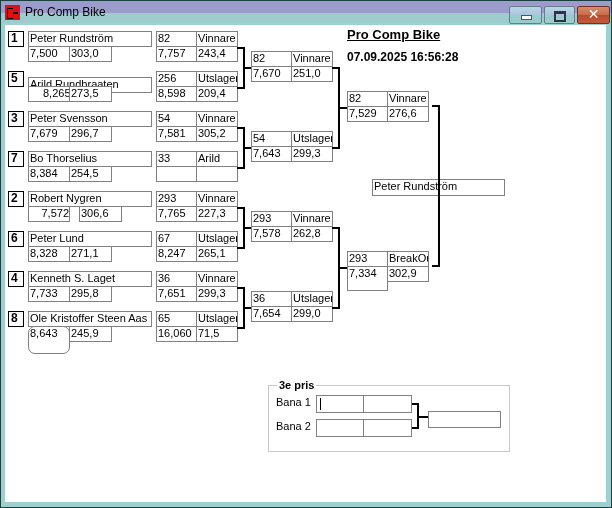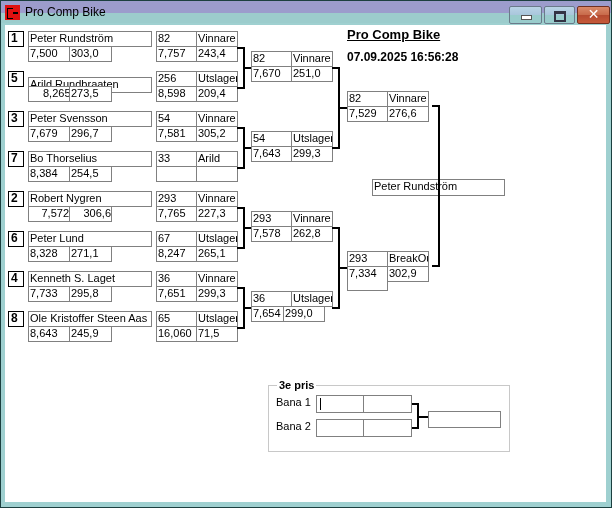--- a/index.html
+++ b/index.html
@@ -90,21 +90,21 @@
       <div class="cell" style="left: 23px; top: 126px; width: 124px; height: 16px;">Bo Thorselius</div>
       <div class="cell" style="left: 23px; top: 141px; width: 42px; height: 16px;">8,384</div>
       <div class="cell" style="left: 64px; top: 141px; width: 43px; height: 16px;">254,5</div>
       <div class="cell" style="left: 151px; top: 126px; width: 41px; height: 16px;">33</div>
       <div class="cell" style="left: 191px; top: 126px; width: 42px; height: 16px;">Arild</div>
       <div class="cell" style="left: 151px; top: 141px; width: 41px; height: 16px;"></div>
       <div class="cell" style="left: 191px; top: 141px; width: 42px; height: 16px;"></div>
       <div class="cell seed" style="left: 3px; top: 166px; width: 16px; height: 16px;">2</div>
       <div class="cell" style="left: 23px; top: 166px; width: 124px; height: 16px;">Robert Nygren</div>
       <div class="cell" style="left: 23px; top: 181px; width: 42px; height: 16px; text-align: right;">7,572</div>
-      <div class="cell" style="left: 64px; top: 181px; width: 43px; height: 16px; text-align: right;">306,6</div>
+      <div class="cell" style="left: 74px; top: 181px; width: 43px; height: 16px;">306,6</div>
       <div class="cell" style="left: 151px; top: 166px; width: 41px; height: 16px;">293</div>
       <div class="cell" style="left: 191px; top: 166px; width: 42px; height: 16px;">Vinnare</div>
       <div class="cell" style="left: 151px; top: 181px; width: 41px; height: 16px;">7,765</div>
       <div class="cell" style="left: 191px; top: 181px; width: 42px; height: 16px;">227,3</div>
       <div class="cell seed" style="left: 3px; top: 206px; width: 16px; height: 16px;">6</div>
       <div class="cell" style="left: 23px; top: 206px; width: 124px; height: 16px;">Peter Lund</div>
       <div class="cell" style="left: 23px; top: 221px; width: 42px; height: 16px;">8,328</div>
       <div class="cell" style="left: 64px; top: 221px; width: 43px; height: 16px;">271,1</div>
       <div class="cell" style="left: 151px; top: 206px; width: 41px; height: 16px;">67</div>
       <div class="cell" style="left: 191px; top: 206px; width: 42px; height: 16px;">Utslagen</div>
@@ -113,21 +113,21 @@
       <div class="cell seed" style="left: 3px; top: 246px; width: 16px; height: 16px;">4</div>
       <div class="cell" style="left: 23px; top: 246px; width: 124px; height: 16px;">Kenneth S. Laget</div>
       <div class="cell" style="left: 23px; top: 261px; width: 42px; height: 16px;">7,733</div>
       <div class="cell" style="left: 64px; top: 261px; width: 43px; height: 16px;">295,8</div>
       <div class="cell" style="left: 151px; top: 246px; width: 41px; height: 16px;">36</div>
       <div class="cell" style="left: 191px; top: 246px; width: 42px; height: 16px;">Vinnare</div>
       <div class="cell" style="left: 151px; top: 261px; width: 41px; height: 16px;">7,651</div>
       <div class="cell" style="left: 191px; top: 261px; width: 42px; height: 16px;">299,3</div>
       <div class="cell seed" style="left: 3px; top: 286px; width: 16px; height: 16px;">8</div>
       <div class="cell" style="left: 23px; top: 286px; width: 124px; height: 16px;">Ole Kristoffer Steen Aas</div>
-      <div class="cell" style="left: 23px; top: 301px; width: 42px; height: 16px;">8,643</div>
+      <div class="cell" style="left: 23px; top: 301px; width: 42px; height: 28px; border-radius: 7px;">8,643</div>
       <div class="cell" style="left: 64px; top: 301px; width: 43px; height: 16px;">245,9</div>
       <div class="cell" style="left: 151px; top: 286px; width: 41px; height: 16px;">65</div>
       <div class="cell" style="left: 191px; top: 286px; width: 42px; height: 16px;">Utslagen</div>
       <div class="cell" style="left: 151px; top: 301px; width: 41px; height: 16px;">16,060</div>
       <div class="cell" style="left: 191px; top: 301px; width: 42px; height: 16px;">71,5</div>
       <div class="line" style="left: 232px; top: 22px; width: 8px; height: 2px;"></div>
       <div class="line" style="left: 232px; top: 62px; width: 8px; height: 2px;"></div>
       <div class="line" style="left: 238px; top: 22px; width: 2px; height: 42px;"></div>
       <div class="line" style="left: 238px; top: 42px; width: 8px; height: 2px;"></div>
       <div class="line" style="left: 232px; top: 102px; width: 8px; height: 2px;"></div>
@@ -150,21 +150,21 @@
       <div class="cell" style="left: 286px; top: 106px; width: 42px; height: 16px;">Utslagen</div>
       <div class="cell" style="left: 246px; top: 121px; width: 41px; height: 16px;">7,643</div>
       <div class="cell" style="left: 286px; top: 121px; width: 42px; height: 16px;">299,3</div>
       <div class="cell" style="left: 246px; top: 186px; width: 41px; height: 16px;">293</div>
       <div class="cell" style="left: 286px; top: 186px; width: 42px; height: 16px;">Vinnare</div>
       <div class="cell" style="left: 246px; top: 201px; width: 41px; height: 16px;">7,578</div>
       <div class="cell" style="left: 286px; top: 201px; width: 42px; height: 16px;">262,8</div>
       <div class="cell" style="left: 246px; top: 266px; width: 41px; height: 16px;">36</div>
       <div class="cell" style="left: 286px; top: 266px; width: 42px; height: 16px;">Utslagen</div>
       <div class="cell" style="left: 246px; top: 281px; width: 41px; height: 16px;">7,654</div>
-      <div class="cell" style="left: 278px; top: 281px; width: 42px; height: 16px;">299,0</div>
+      <div class="cell" style="left: 286px; top: 281px; width: 42px; height: 16px;">299,0</div>
       <div class="line" style="left: 327px; top: 42px; width: 8px; height: 2px;"></div>
       <div class="line" style="left: 327px; top: 122px; width: 8px; height: 2px;"></div>
       <div class="line" style="left: 333px; top: 42px; width: 2px; height: 82px;"></div>
       <div class="line" style="left: 333px; top: 82px; width: 9px; height: 2px;"></div>
       <div class="line" style="left: 327px; top: 202px; width: 8px; height: 2px;"></div>
       <div class="line" style="left: 327px; top: 282px; width: 8px; height: 2px;"></div>
       <div class="line" style="left: 333px; top: 202px; width: 2px; height: 82px;"></div>
       <div class="line" style="left: 333px; top: 242px; width: 9px; height: 2px;"></div>
       <div class="cell" style="left: 342px; top: 66px; width: 41px; height: 16px;">82</div>
       <div class="cell" style="left: 382px; top: 66px; width: 42px; height: 16px;">Vinnare</div>

